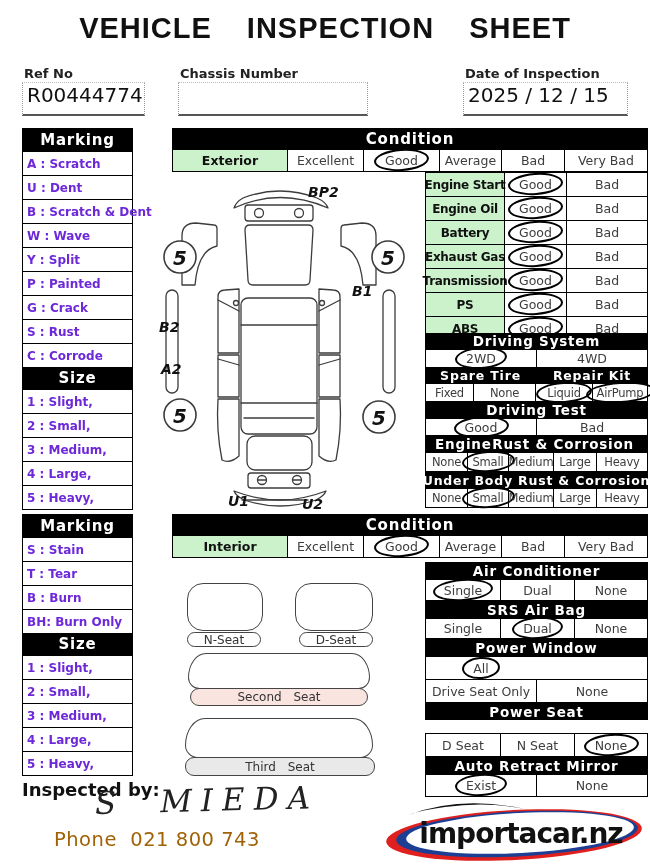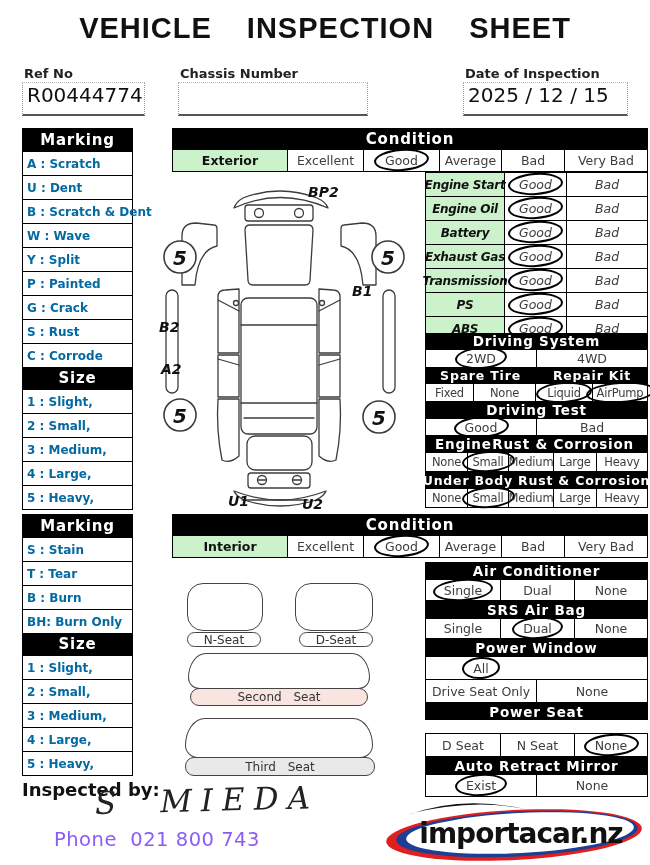--- a/index.html
+++ b/index.html
@@ -25,25 +25,25 @@
   .row .cell{display:flex;align-items:center;justify-content:center;white-space:nowrap;
              font-size:12.5px;color:#3d3d3d;box-sizing:border-box;}
   .row .cell + .cell{border-left:1px solid #000;}
   .cell.green{background:var(--green,#ccf2cc);color:#111;font-weight:700;}
   .small-row .cell{font-size:11.5px;letter-spacing:-0.2px;}
 
   
   .legend{border:1.5px solid #000;background:#fff;}
   .legend .bar{height:22px;font-size:15px;}
   .lrow{height:23px;display:flex;align-items:center;padding-left:4px;font-size:12px;
-        border-top:1px solid #000;white-space:nowrap;font-weight:600;color:#0369a1;}
+        border-top:1px solid #000;white-space:nowrap;font-weight:600;color:#6d28d9;}
 
   
   .systems{border:1.5px solid #000;}
-  .srow{display:flex;height:23px;font-style:italic;}
+  .srow{display:flex;height:23px;}
   .srow + .srow{border-top:1px solid #000;}
   .srow .cell{display:flex;align-items:center;justify-content:center;font-size:12.5px;
               color:#3d3d3d;box-sizing:border-box;white-space:nowrap;}
   .srow .lab{width:78px;background:var(--green,#ccf2cc);color:#111;font-weight:700;
              font-size:12px;letter-spacing:-0.3px;}
   .srow .good{width:62px;border-left:1px solid #000;}
   .srow .bad{flex:1;border-left:1px solid #000;}
 
   
   .opt-text{position:relative;display:inline-block;padding:0 2px;}
@@ -57,21 +57,21 @@
   .pill{position:absolute;border:1.4px solid #444;border-radius:9px;display:flex;align-items:center;
         justify-content:center;font-size:12px;color:#333;background:#fff;box-sizing:border-box;white-space:pre;}
   .pill.pink{background:var(--pink,#f9e4e0);}
   .pill.gray{background:var(--gray,#e9e9e9);}
   .wordgap{word-spacing:8px;}
 
   
   .inspected{font-size:18px;font-weight:700;}
   .signature{font-family:"DejaVu Serif",serif;font-style:italic;font-size:31px;color:#222;
              letter-spacing:9px;word-spacing:16px;transform:rotate(-1.5deg);white-space:pre;}
-  .phone{font-size:19.5px;letter-spacing:0.5px;color:#8b5cf6;white-space:pre;}
+  .phone{font-size:19.5px;letter-spacing:0.5px;color:#a16207;white-space:pre;}
 
   svg text{font-family:"DejaVu Sans",sans-serif;}
   .mark-txt{font-style:italic;font-weight:600;font-size:14px;fill:#111;}
   .wheel-txt{font-style:italic;font-weight:600;font-size:20px;fill:#111;}
 </style>
 </head>
 <body>
 
 <div class="sheet">
 

